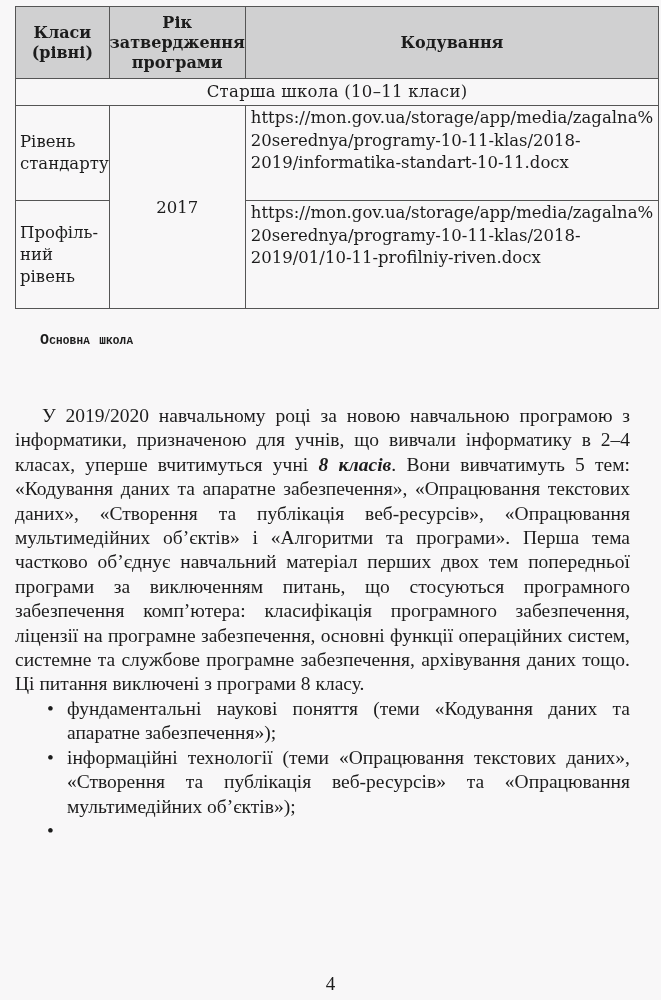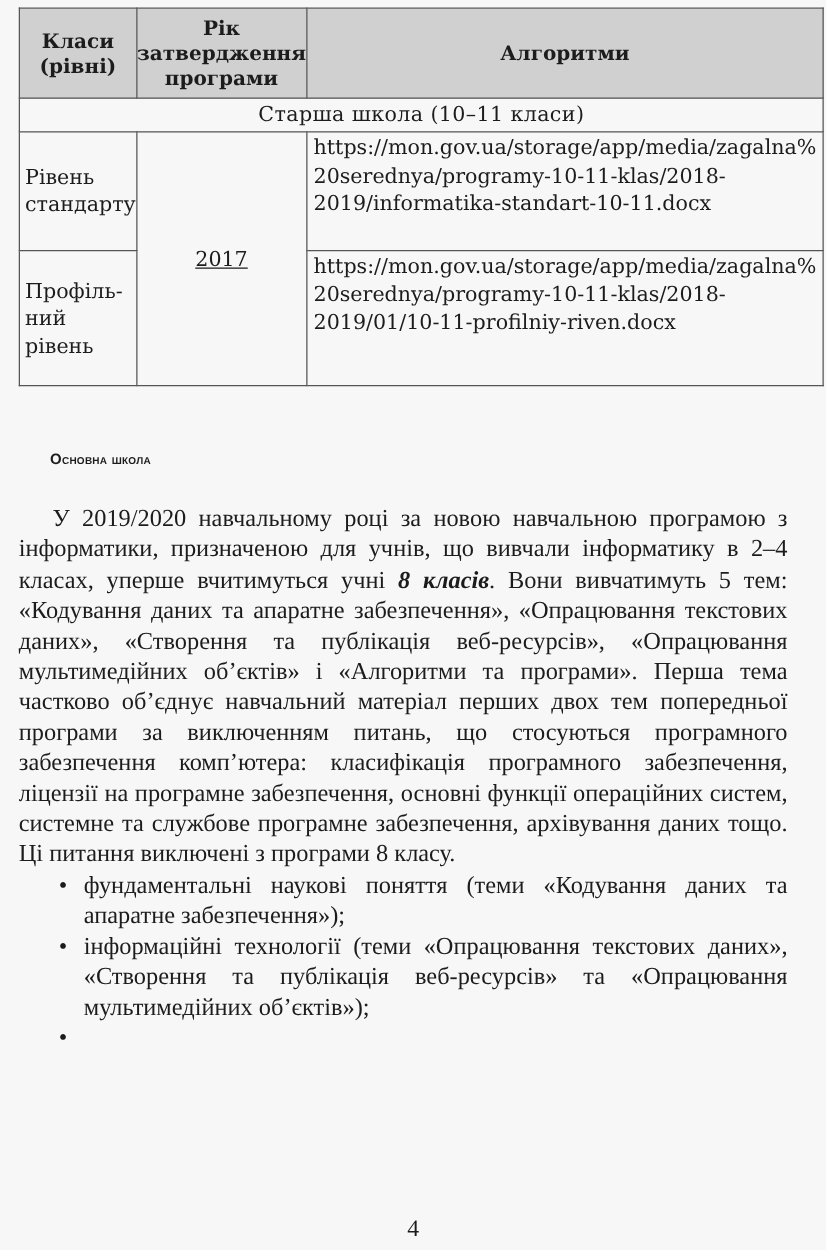--- a/index.html
+++ b/index.html
@@ -27,28 +27,28 @@
     line-height: 20px;
     text-align: center;
     height: 71px;
   }
   .c1 { width: 115px; }
   .c2 { width: 127px; }
   .section-row td {
     text-align: center; height: 26px; line-height: 26px; letter-spacing: 0.3px; margin-top: 44px;
   }
   .lvl { padding-left: 4px !important; line-height: 22px; vertical-align: middle; height: 94px; margin-left: 20px; }
-  .yr { text-align: center; vertical-align: middle; text-decoration: underline; }
+  .yr { text-align: center; vertical-align: middle; }
   .url { padding: 1px 5px 6px 5px !important; line-height: 22.5px; vertical-align: top; font-size: 16.5px; }
   .tbl tr.r2 td { height: 100px; }
 
   .heading {
-    position: absolute; left: 40px; top: 360px;
-    font-family: Liberation Sans, sans-serif;
-    font-weight: bold; font-size: 12px; letter-spacing: 0.2px;
+    position: absolute; left: 40px; top: 332px;
+    font-family: Liberation Mono, monospace;
+    font-weight: bold; font-size: 15px; letter-spacing: 0.2px;
     font-variant: small-caps;
   }
   .body-text {
     position: absolute; left: 15px; top: 404px; width: 615px;
     font-family: "Liberation Serif", "DejaVu Serif", serif;
     font-size: 19.5px; line-height: 24.4px;
     text-align: justify;
   }
   .body-text p { margin: 0; text-indent: 27px; }
   .body-text b { font-weight: bold; font-style: italic; }
@@ -61,21 +61,21 @@
   }
 </style>
 </head>
 <body>
 
 <table class="tbl">
   <tbody>
       <tr>
     <th class="c1">Класи (рівні)</th>
     <th class="c2">Рік затвердження програми</th>
-    <th>Алгоритми</th>
+    <th>Кодування</th>
   </tr>
   <tr class="section-row">
     <td colspan="3">Старша школа (10–11 класи)</td>
   </tr>
   <tr>
     <td class="lvl">Рівень стандарту</td>
     <td class="yr" rowspan="2">2017</td>
     <td class="url">https://mon.gov.ua/storage/app/media/zagalna% 20serednya/programy-10-11-klas/2018-2019/informatika-standart-10-11.docx</td>
   </tr>
   <tr class="r2">

